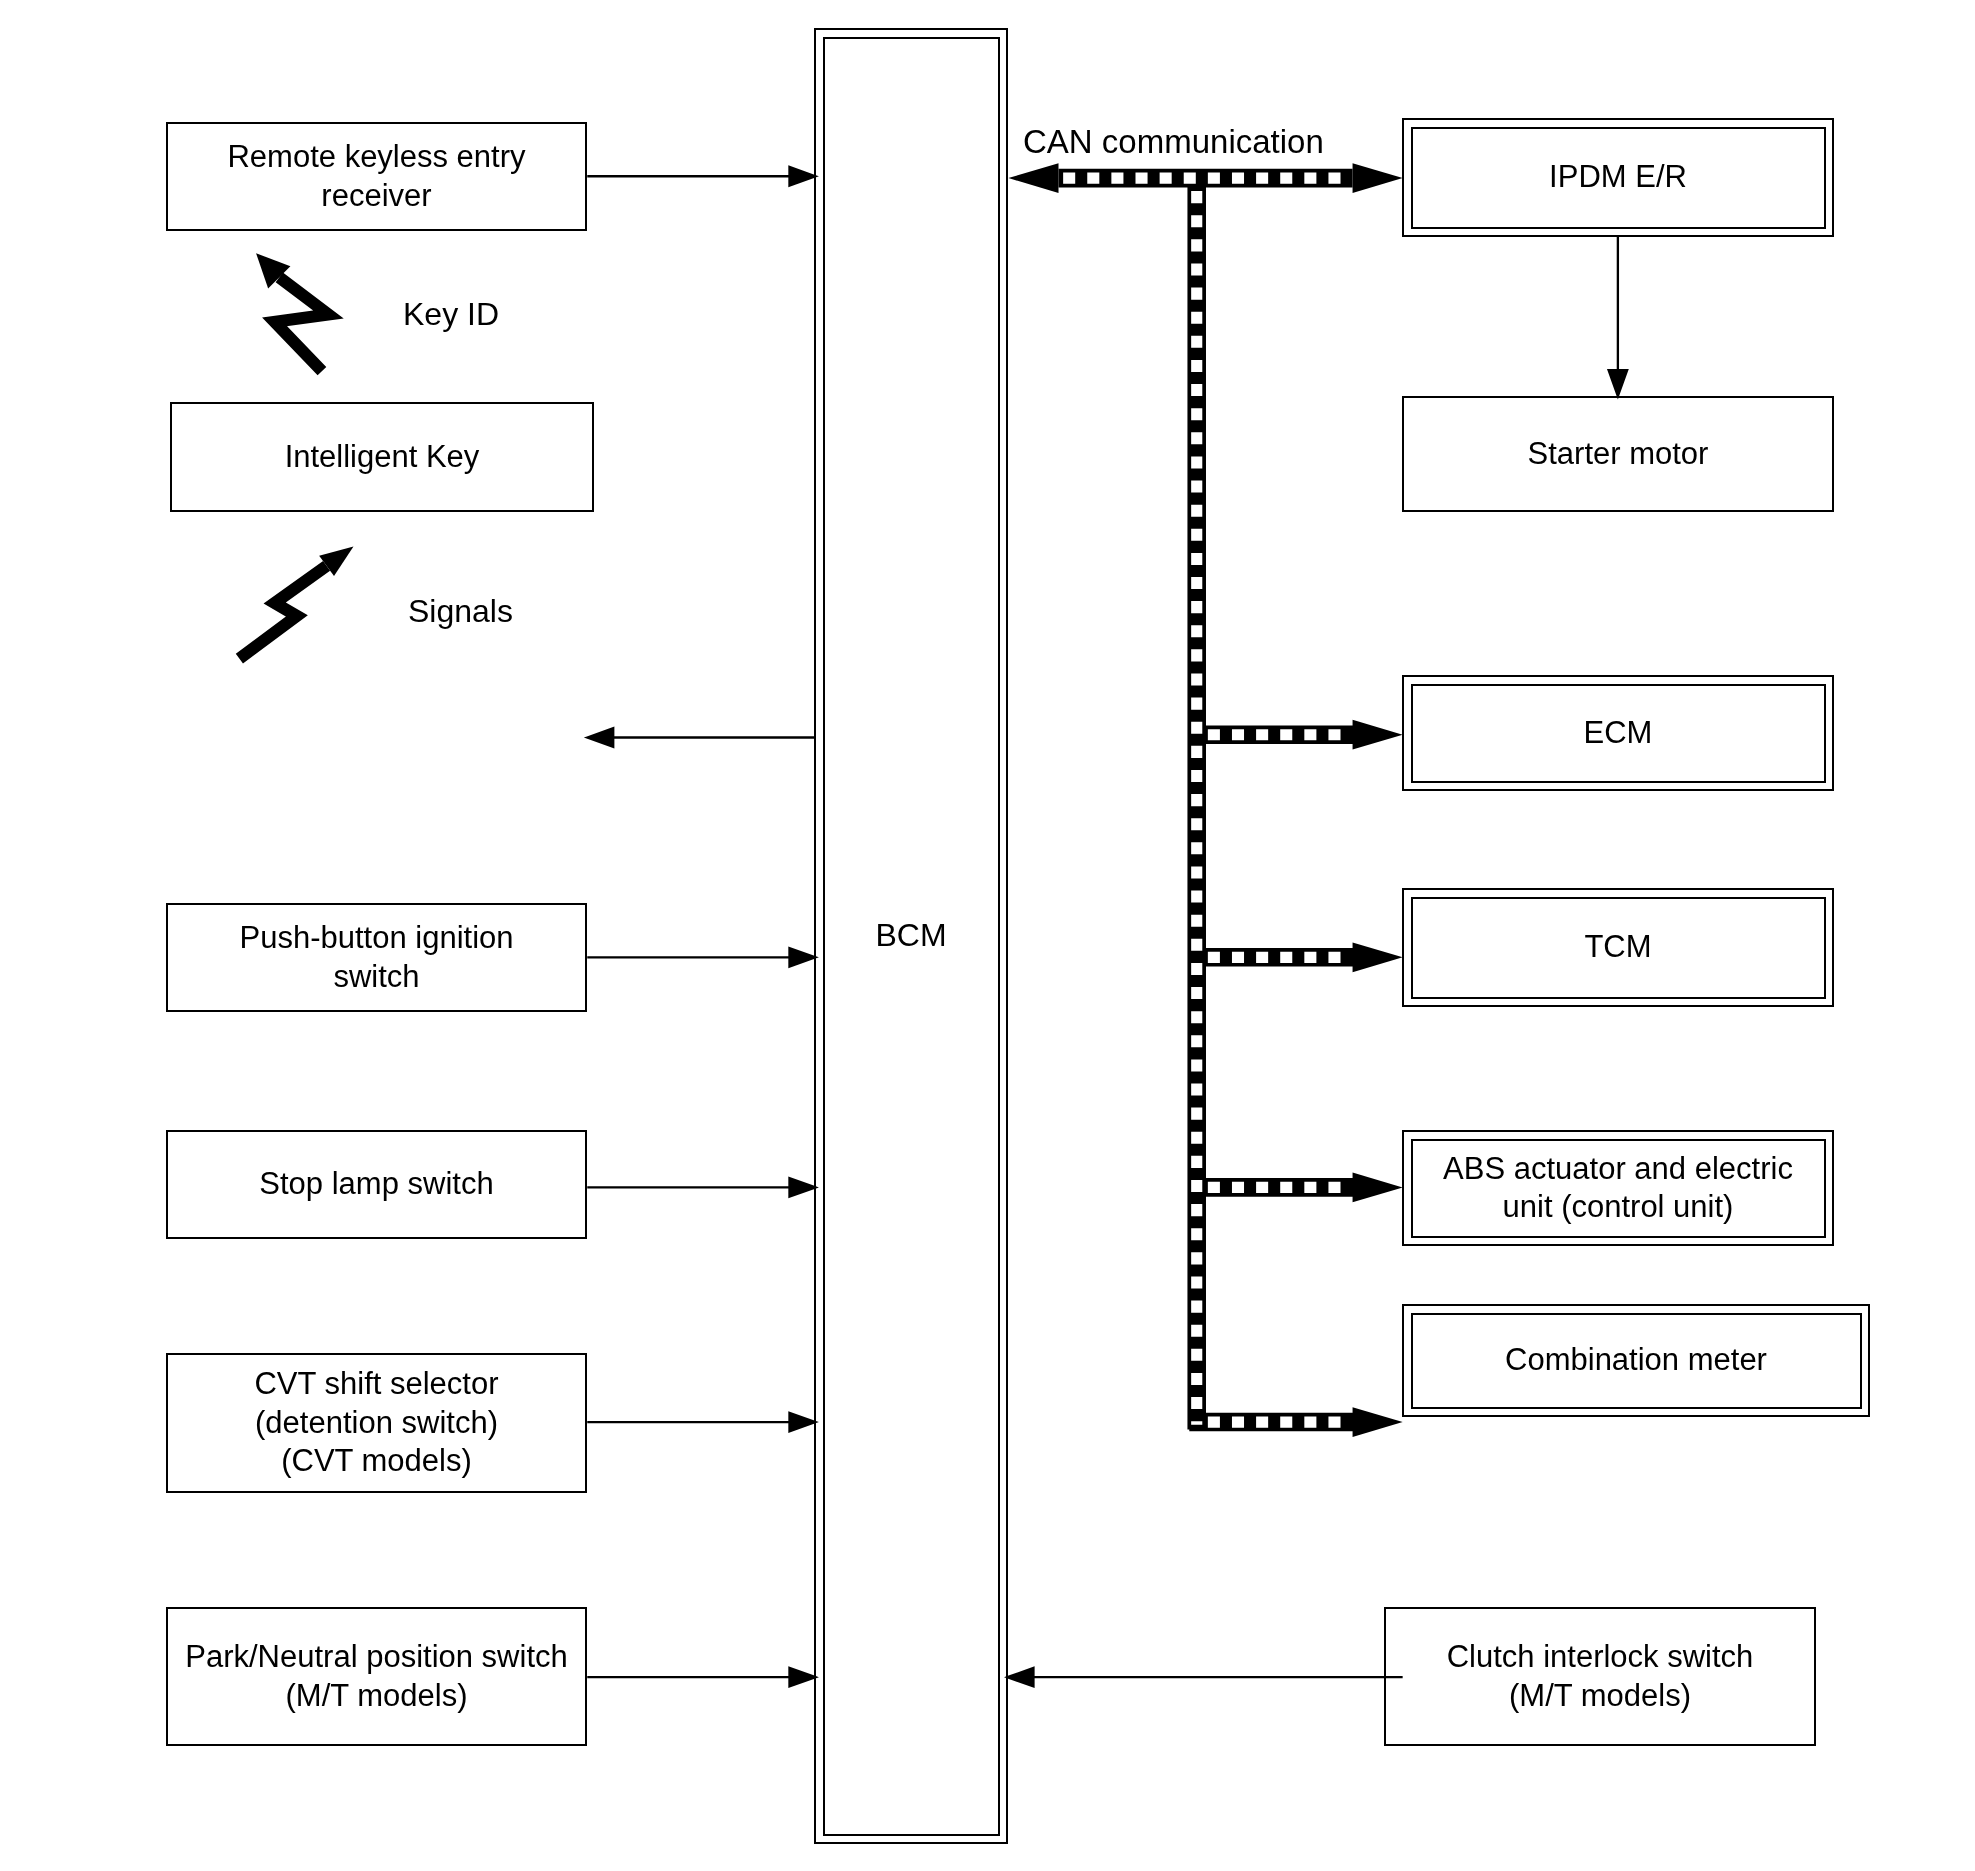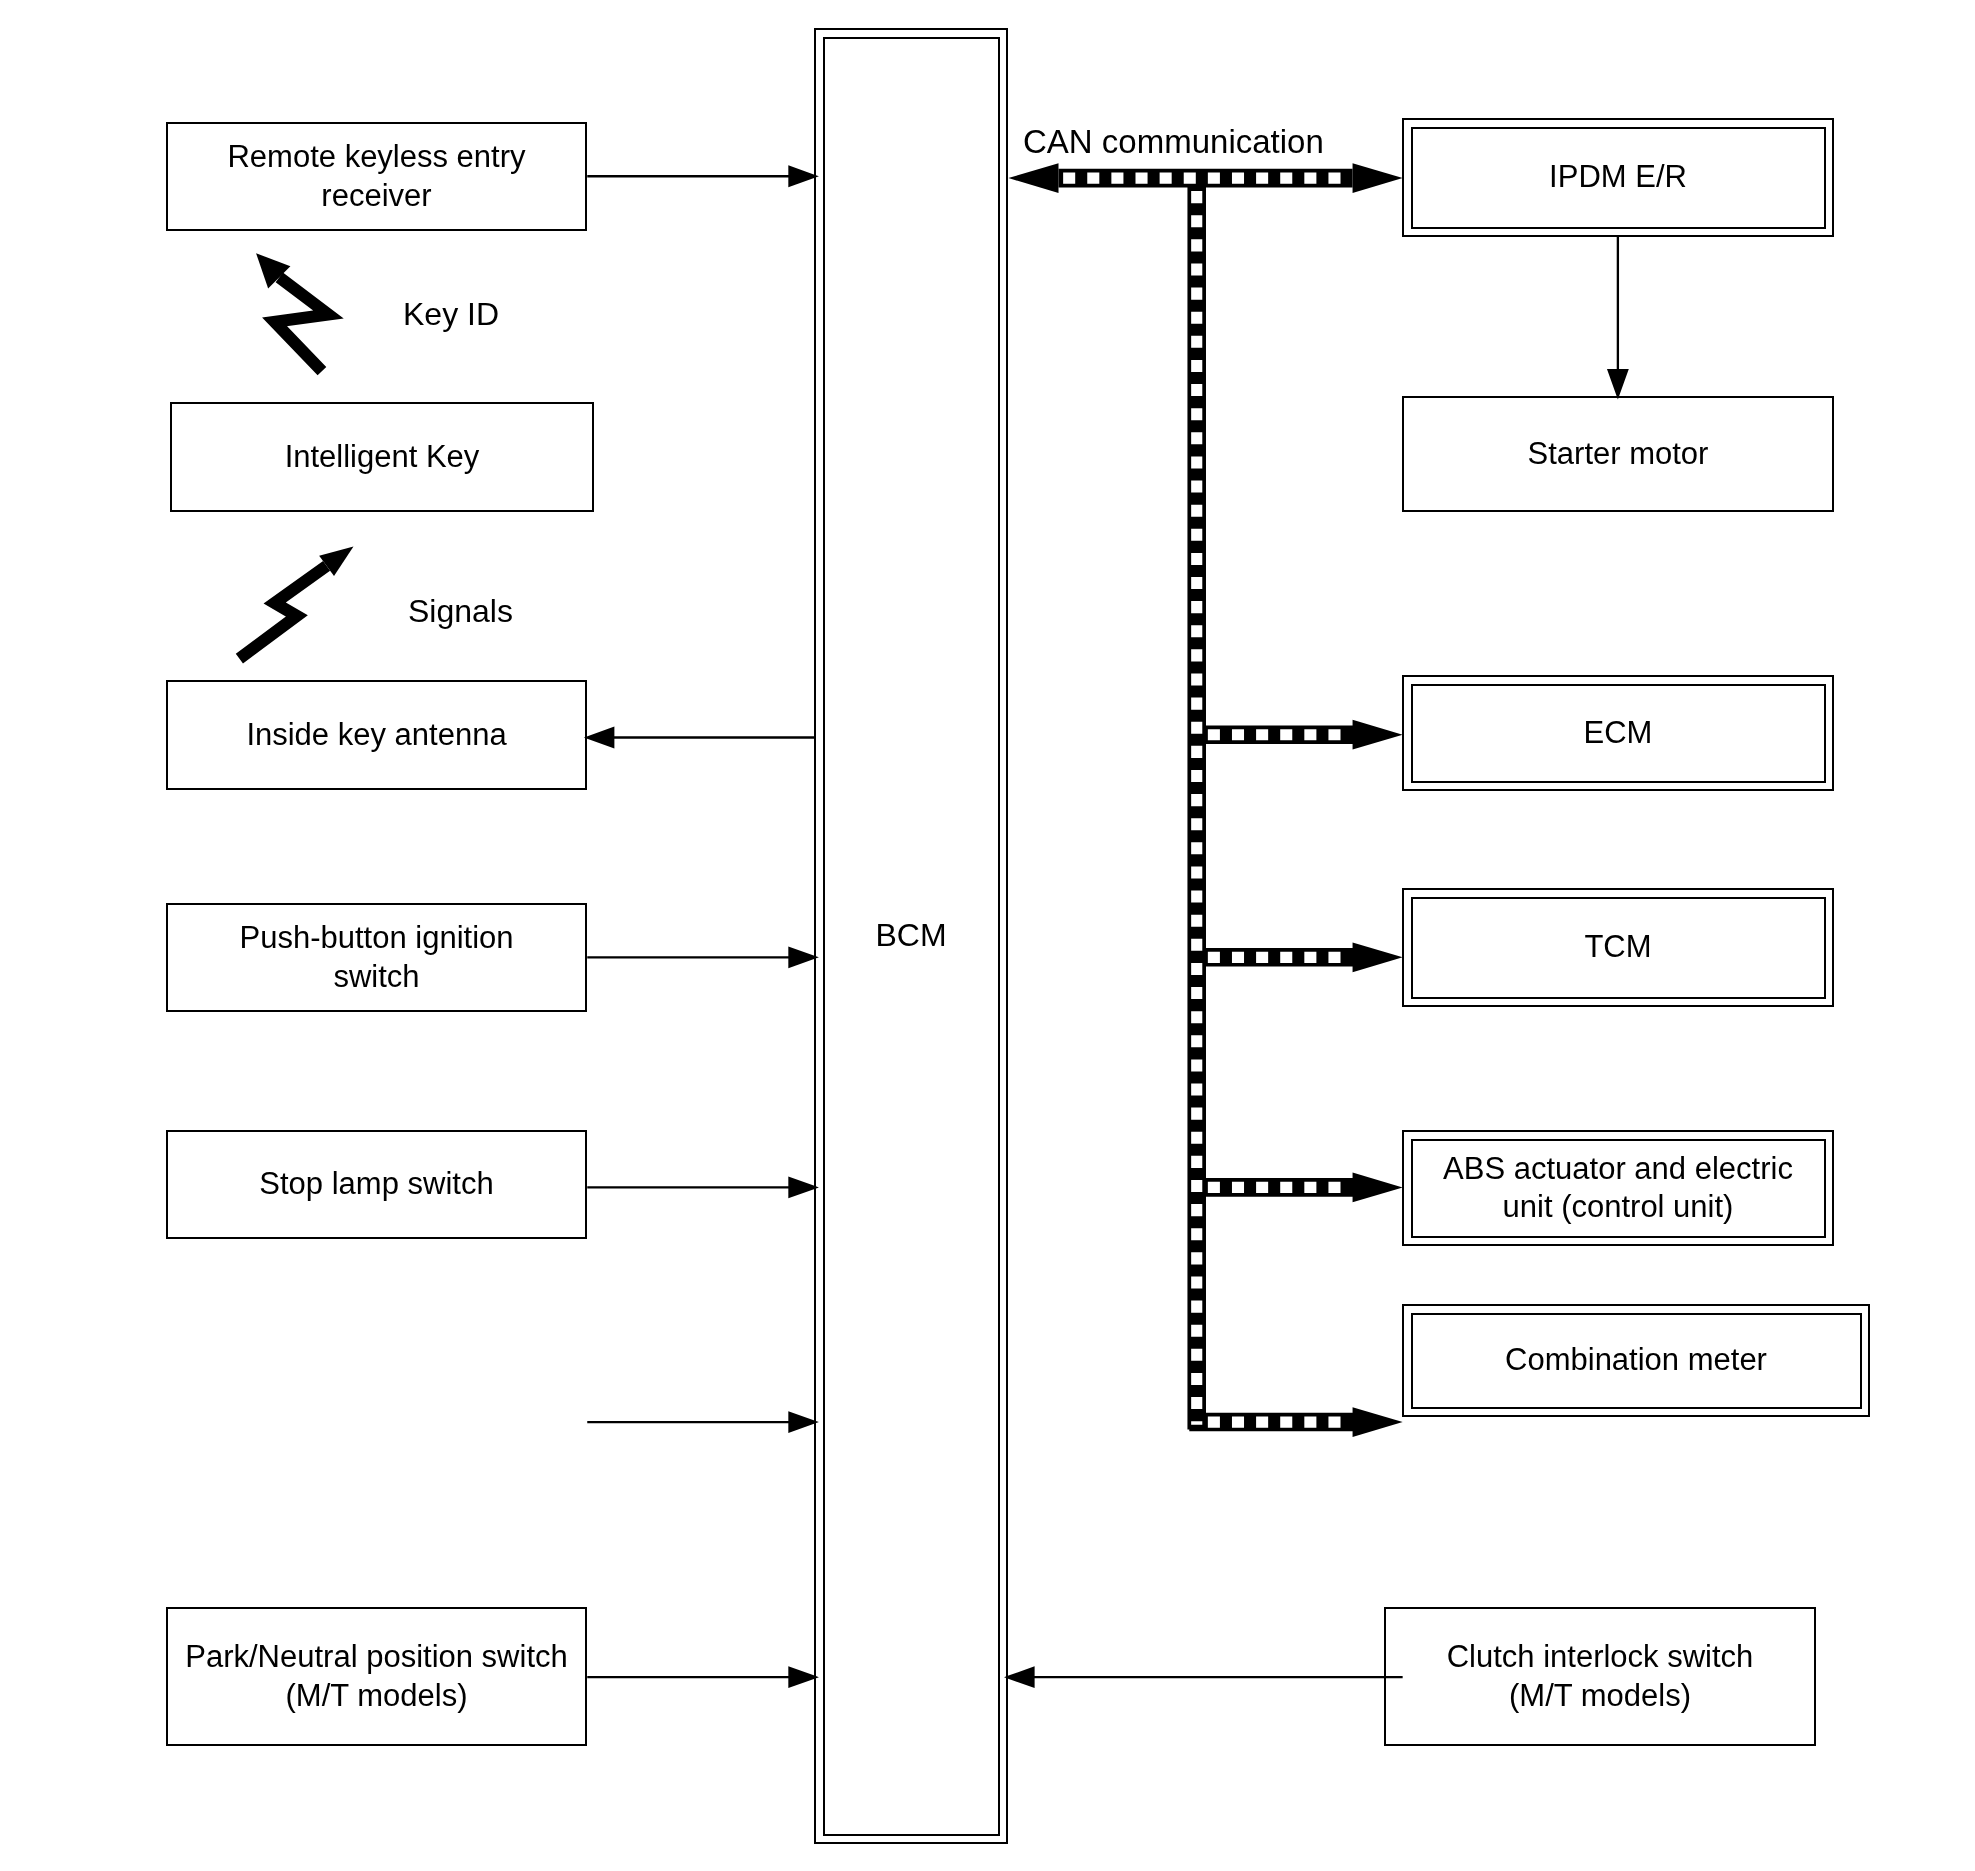--- a/index.html
+++ b/index.html
@@ -22,29 +22,31 @@
 
 <div id="canvas">
 
   <div class="node" style="left:170px;top:402px;width:424px;height:110px;">
     <div class="inner">Intelligent Key</div>
   </div>
   <div class="node" style="left:166px;top:122px;width:421px;height:109px;">
     <div class="inner">Remote keyless entry
 receiver</div>
   </div>
-  <div class="node" style="left:166px;top:680px;width:421px;height:110px;">
-    <div class="inner">Inside key antenna</div>
-  </div>
   <div class="node" style="left:166px;top:903px;width:421px;height:109px;">
     <div class="inner">Push-button ignition
 switch</div>
   </div>
   <div class="node" style="left:166px;top:1130px;width:421px;height:109px;">
     <div class="inner">Stop lamp switch</div>
+  </div>
+  <div class="node" style="left:166px;top:1353px;width:421px;height:140px;">
+    <div class="inner">CVT shift selector
+(detention switch)
+(CVT models)</div>
   </div>
   <div class="node" style="left:166px;top:1607px;width:421px;height:139px;">
     <div class="inner">Park/Neutral position switch
 (M/T models)</div>
   </div>
 
   <div class="node double" style="left:814px;top:28px;width:194px;height:1816px;">
     <div class="inner" style="font-size:32px;">BCM</div>
   </div>
 

